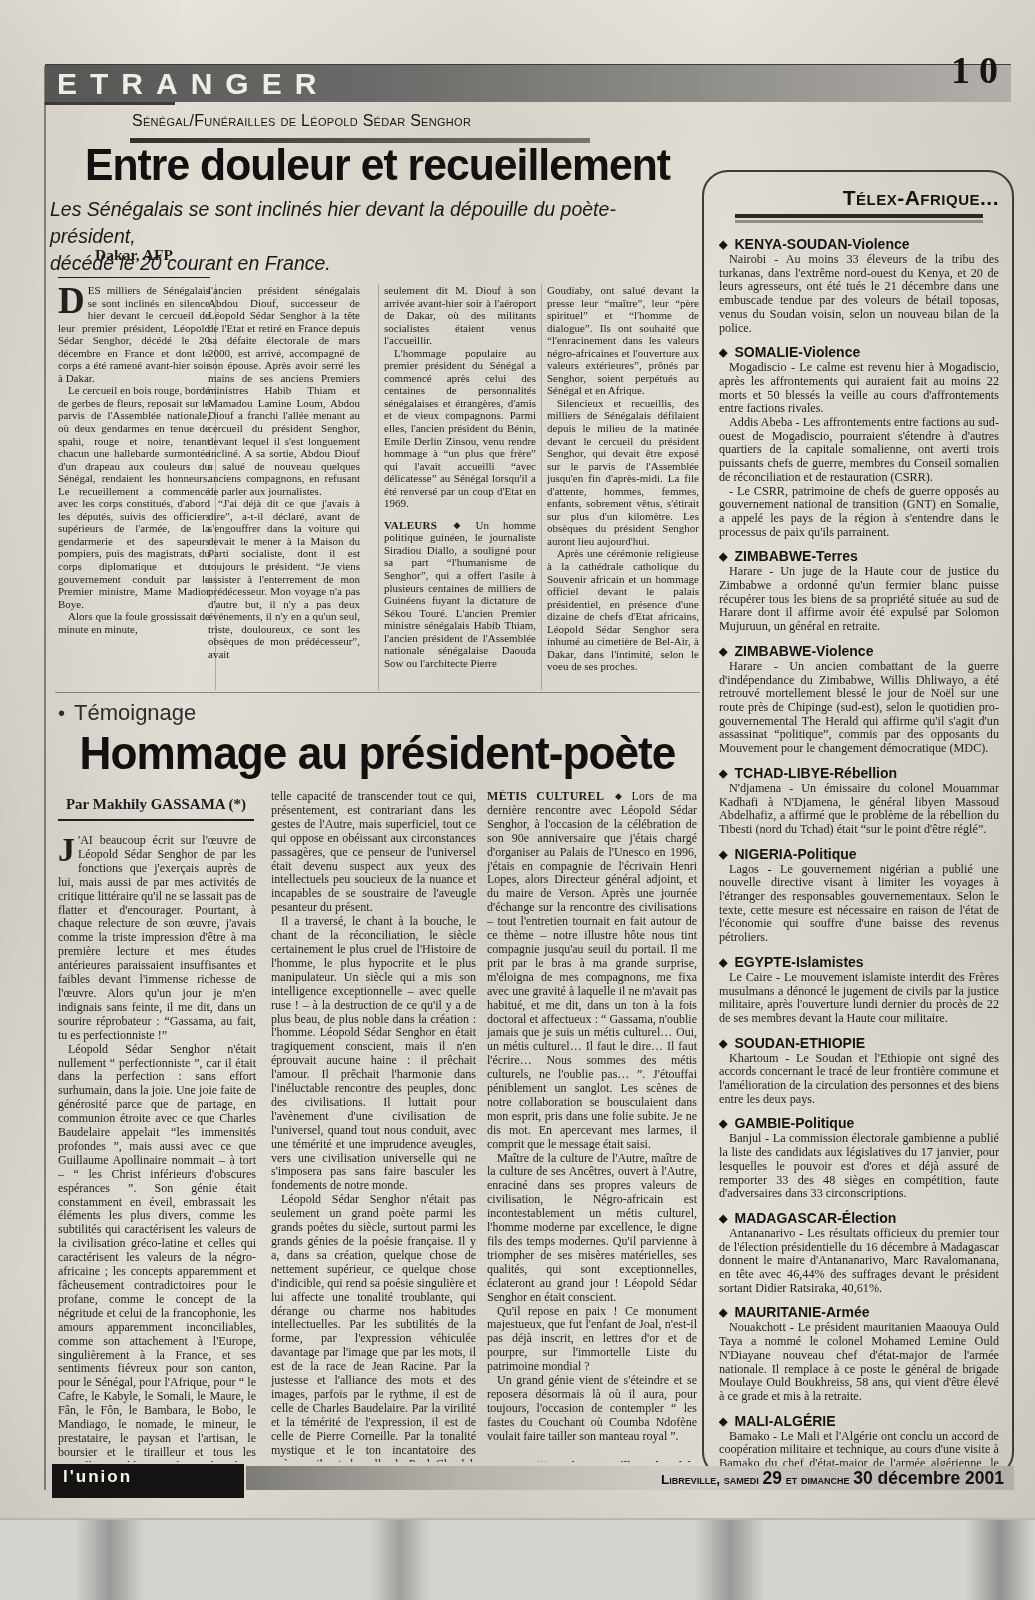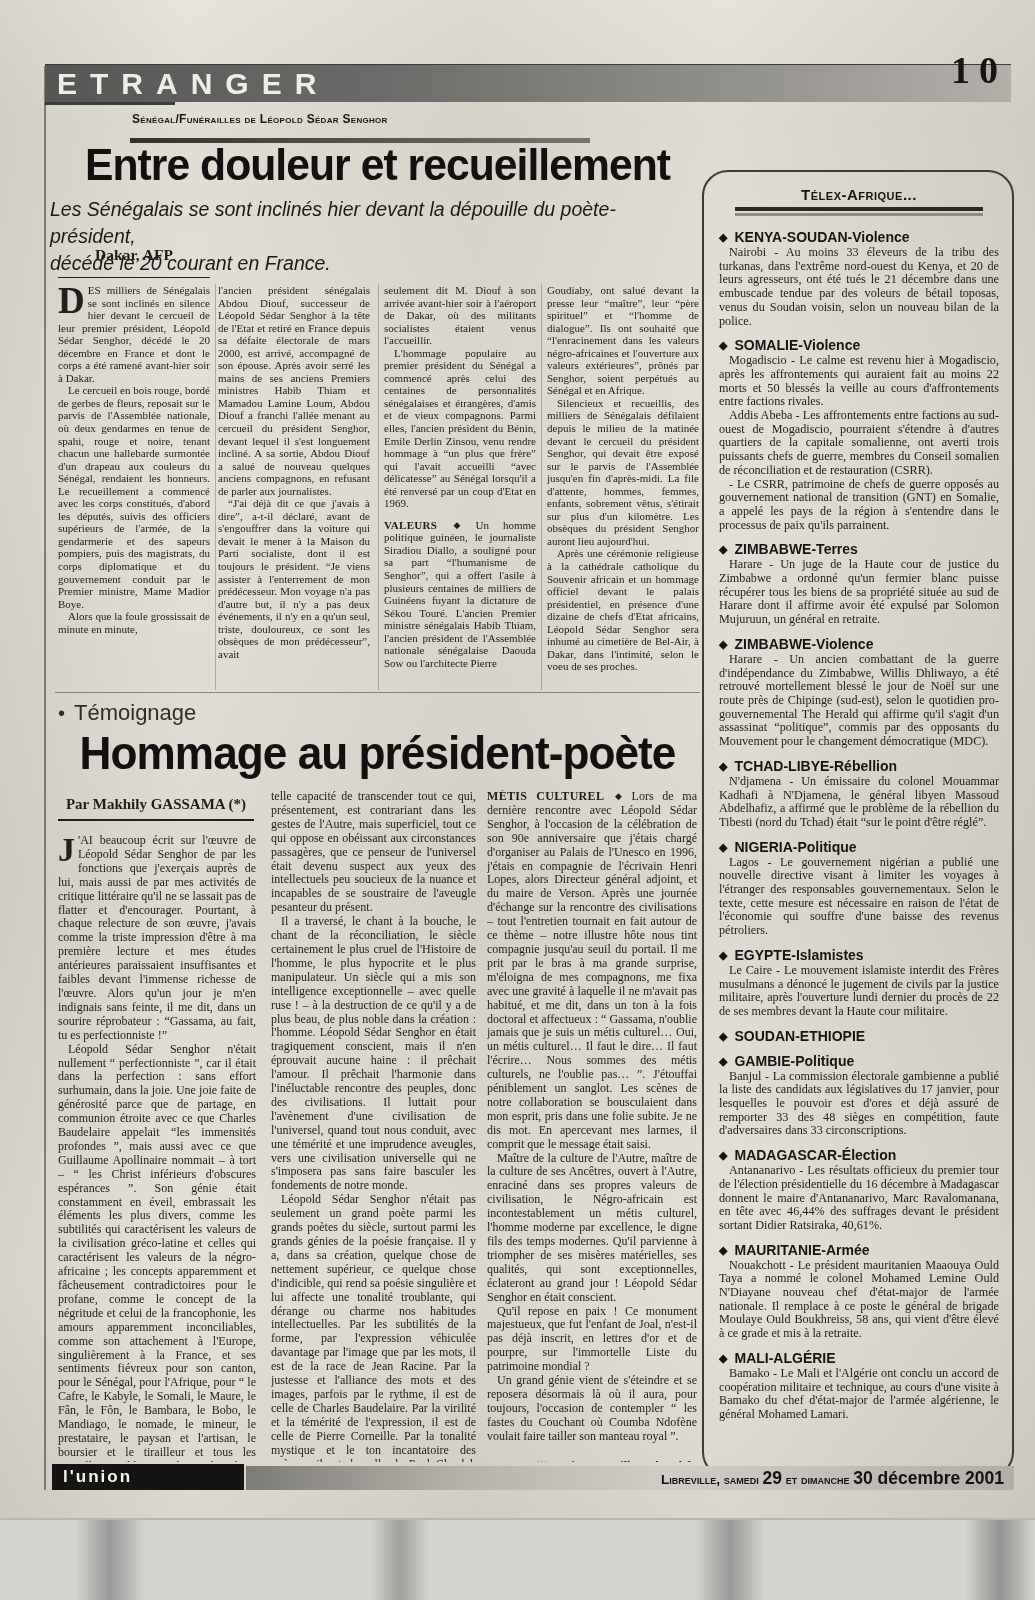--- a/index.html
+++ b/index.html
@@ -20,21 +20,21 @@
          background:linear-gradient(90deg,#565654 0%,#6b6b69 35%,#8f8d88 68%,#b3b0aa 100%);
          border-top:1px solid #3d3c3a;}
   .masthead-text{font-family:"Liberation Sans",sans-serif;font-weight:bold;font-size:30px;
          letter-spacing:13px;color:#efede7;line-height:37px;padding-left:12px;}
   .masthead-notch{position:absolute;left:45px;top:102px;width:130px;height:3px;background:rgba(20,20,18,.8);}
   .page-num{position:absolute;right:28px;top:48px;font-family:Liberation Serif, serif;
          font-weight:bold;font-size:38px;letter-spacing:9px;color:#161513;}
 
   
   .kicker{position:absolute;left:132px;top:112px;width:470px;
-         font-family:"Liberation Sans",sans-serif;font-weight:bold;font-size:12px;
+         font-family:"Liberation Sans",sans-serif;font-weight:normal;font-size:16px;
          font-variant:small-caps;color:#181715;letter-spacing:.3px;}
   .kicker-rule{position:absolute;left:130px;top:138px;width:460px;height:5px;
          background:linear-gradient(90deg,#33312e,#787570);}
   .headline{position:absolute;left:55px;top:140px;width:645px;margin:0;text-align:center;
          font-family:"Liberation Sans",sans-serif;font-weight:bold;font-size:44px;
          letter-spacing:-1px;color:#13110f;transform:scaleX(.97);}
   .subhead{position:absolute;left:50px;top:196px;width:650px;text-align:left;
          font-family:"Liberation Sans",sans-serif;font-style:italic;font-size:19.5px;
          line-height:27px;color:#1b1a17;}
   .ma-byline{position:absolute;left:58px;top:246px;width:152px;text-align:center;
@@ -70,40 +70,40 @@
   .t-col1{left:58px;top:834px;width:198px;height:628px;}
   .t-col2{left:271px;top:790px;width:205px;height:672px;}
   .t-col3{left:487px;top:790px;width:210px;height:672px;}
   .t-col .intertitle-p{margin-top:13px;}
   .footnote,.nb{font-style:italic;font-weight:bold;text-align:right;text-indent:0;}
   .footnote{margin-top:16px;}
 
   
   .telex{position:absolute;left:702px;top:170px;width:312px;height:1308px;box-sizing:border-box;
          border:2px solid #3e3b38;border-radius:26px;padding:14px 13px 10px 15px;overflow:hidden;}
-  .telex-title{text-align:center;font-family:"Liberation Sans",sans-serif;font-weight:bold;
-         font-size:15px;font-variant:small-caps;letter-spacing:.5px;color:#161513;}
+  .telex-title{text-align:right;font-family:"Liberation Sans",sans-serif;font-weight:bold;
+         font-size:21px;font-variant:small-caps;letter-spacing:.5px;color:#161513;}
   .telex-rule{margin:0 auto;width:248px;}
   .telex-rule.r1{height:4px;background:#2b2926;margin-top:4px;}
   .telex-rule.r2{height:3px;background:#8f8c85;margin-top:2px;margin-bottom:13px;}
   .tx-item{margin-bottom:9px;}
   .tx-head{font-family:"Liberation Sans",sans-serif;font-weight:bold;font-size:14px;
          color:#161513;margin-bottom:1px;}
   .tx-dm{font-size:11px;margin-right:7px;vertical-align:1px;}
   .tx-item p{font-size:12.2px;line-height:13.7px;text-align:justify;}
   .tx-item p.lead{text-indent:10px;}
 
   
   .footer-datebar{position:absolute;left:246px;top:1466px;width:768px;height:24px;
          background:linear-gradient(90deg,#7d7b76 0%,#b6b3ac 28%,#d0cdc6 55%,#b2afa8 100%);
          text-align:right;line-height:24px;padding-right:10px;box-sizing:border-box;
          font-family:"Liberation Sans",sans-serif;font-weight:bold;color:#131210;}
   .fd{font-variant:small-caps;font-size:13.5px;}
   .fd.big{font-variant:normal;font-size:17.5px;}
-  .footer-logo{position:absolute;left:52px;top:1464px;width:192px;height:26px;
+  .footer-logo{position:absolute;left:52px;top:1464px;width:192px;height:34px;
          background:#151412;color:#f4f3ee;font-family:"Liberation Sans",sans-serif;
          font-weight:bold;font-size:17px;letter-spacing:2px;line-height:26px;
          padding-left:11px;box-sizing:border-box;}
 
   
   .scan-strip{position:absolute;left:0;top:1518px;width:1035px;height:82px;
          background-color:#d6d4d0;
          background-image:
            linear-gradient(90deg,rgba(80,80,82,0) 0%,rgba(80,80,82,.45) 50%,rgba(80,80,82,0) 100%),
            linear-gradient(90deg,rgba(80,80,82,0) 0%,rgba(80,80,82,.40) 50%,rgba(80,80,82,0) 100%),
@@ -137,21 +137,21 @@
 
     <div class="ma-byline">Dakar, AFP</div>
 
     <div class="ma-cols">
       <div class="ma-col" style="left:0">
         <p class="first"><span class="dropcap dc-d">D</span><span>ES milliers de Sénégalais se sont inclinés en silence hier devant le cercueil de leur premier président, Léopold Sédar Senghor, décédé le 20 décembre en France et dont le corps a été ramené avant-hier soir à Dakar.</span></p>
         <p>Le cercueil en bois rouge, bordé de gerbes de fleurs, reposait sur le parvis de l'Assemblée nationale, où deux gendarmes en tenue de spahi, rouge et noire, tenant chacun une hallebarde surmontée d'un drapeau aux couleurs du Sénégal, rendaient les honneurs. Le recueillement a commencé avec les corps constitués, d'abord les députés, suivis des officiers supérieurs de l'armée, de la gendarmerie et des sapeurs pompiers, puis des magistrats, du corps diplomatique et du gouvernement conduit par le Premier ministre, Mame Madior Boye.</p>
         <p>Alors que la foule grossissait de minute en minute,</p>
       </div>
       <div class="vrule" style="left:157px"></div>
-      <div class="ma-col" style="left:160px">
+      <div class="ma-col" style="left:150px">
         <p class="first">l'ancien président sénégalais Abdou Diouf, successeur de Léopold Sédar Senghor à la tête de l'Etat et retiré en France depuis sa défaite électorale de mars 2000, est arrivé, accompagné de son épouse. Après avoir serré les mains de ses anciens Premiers ministres Habib Thiam et Mamadou Lamine Loum, Abdou Diouf a franchi l'allée menant au cercueil du président Senghor, devant lequel il s'est longuement incliné. A sa sortie, Abdou Diouf a salué de nouveau quelques anciens compagnons, en refusant de parler aux journalistes.</p>
         <p>“J'ai déjà dit ce que j'avais à dire”, a-t-il déclaré, avant de s'engouffrer dans la voiture qui devait le mener à la Maison du Parti socialiste, dont il est toujours le président. “Je viens assister à l'enterrement de mon prédécesseur. Mon voyage n'a pas d'autre but, il n'y a pas deux événements, il n'y en a qu'un seul, triste, douloureux, ce sont les obsèques de mon prédécesseur”, avait</p>
       </div>
       <div class="vrule" style="left:320px"></div>
       <div class="ma-col" style="left:326px">
         <p class="first">seulement dit M. Diouf à son arrivée avant-hier soir à l'aéroport de Dakar, où des militants socialistes étaient venus l'accueillir.</p>
         <p>L'hommage populaire au premier président du Sénégal a commencé après celui des centaines de personnalités sénégalaises et étrangères, d'amis et de vieux compagnons. Parmi elles, l'ancien président du Bénin, Emile Derlin Zinsou, venu rendre hommage à “un plus que frère” qui l'avait accueilli “avec délicatesse” au Sénégal lorsqu'il a été renversé par un coup d'Etat en 1969.</p>
         <p class="intertitle-p"><b class="intertitle">VALEURS</b><span class="dm">◆</span><span>Un homme politique guinéen, le journaliste Siradiou Diallo, a souligné pour sa part “l'humanisme de Senghor”, qui a offert l'asile à plusieurs centaines de milliers de Guinéens fuyant la dictature de Sékou Touré. L'ancien Premier ministre sénégalais Habib Thiam, l'ancien président de l'Assemblée nationale sénégalaise Daouda Sow ou l'architecte Pierre</span></p>
       </div>
       <div class="vrule" style="left:483px"></div>
@@ -217,20 +217,21 @@
       <div class="tx-item">
         <div class="tx-head"><span class="tx-dm">◆</span><span>NIGERIA-Politique</span></div>
         <p class="lead">Lagos - Le gouvernement nigérian a publié une nouvelle directive visant à limiter les voyages à l'étranger des responsables gouvernementaux. Selon le texte, cette mesure est nécessaire en raison de l'état de l'économie qui souffre d'une baisse des revenus pétroliers.</p>
       </div>
       <div class="tx-item">
         <div class="tx-head"><span class="tx-dm">◆</span><span>EGYPTE-Islamistes</span></div>
         <p class="lead">Le Caire - Le mouvement islamiste interdit des Frères musulmans a dénoncé le jugement de civils par la justice militaire, après l'ouverture lundi dernier du procès de 22 de ses membres devant la Haute cour militaire.</p>
       </div>
       <div class="tx-item">
         <div class="tx-head"><span class="tx-dm">◆</span><span>SOUDAN-ETHIOPIE</span></div>
+        <p class="lead">Khartoum - Le Soudan et l'Ethiopie ont signé des accords concernant le tracé de leur frontière commune et l'amélioration de la circulation des personnes et des biens entre les deux pays.</p>
       </div>
       <div class="tx-item">
         <div class="tx-head"><span class="tx-dm">◆</span><span>GAMBIE-Politique</span></div>
         <p class="lead">Banjul - La commission électorale gambienne a publié la liste des candidats aux législatives du 17 janvier, pour lesquelles le pouvoir est d'ores et déjà assuré de remporter 33 des 48 sièges en compétition, faute d'adversaires dans 33 circonscriptions.</p>
       </div>
       <div class="tx-item">
         <div class="tx-head"><span class="tx-dm">◆</span><span>MADAGASCAR-Élection</span></div>
         <p class="lead">Antananarivo - Les résultats officieux du premier tour de l'élection présidentielle du 16 décembre à Madagascar donnent le maire d'Antananarivo, Marc Ravalomanana, en tête avec 46,44% des suffrages devant le président sortant Didier Ratsiraka, 40,61%.</p>
       </div>
       <div class="tx-item">

